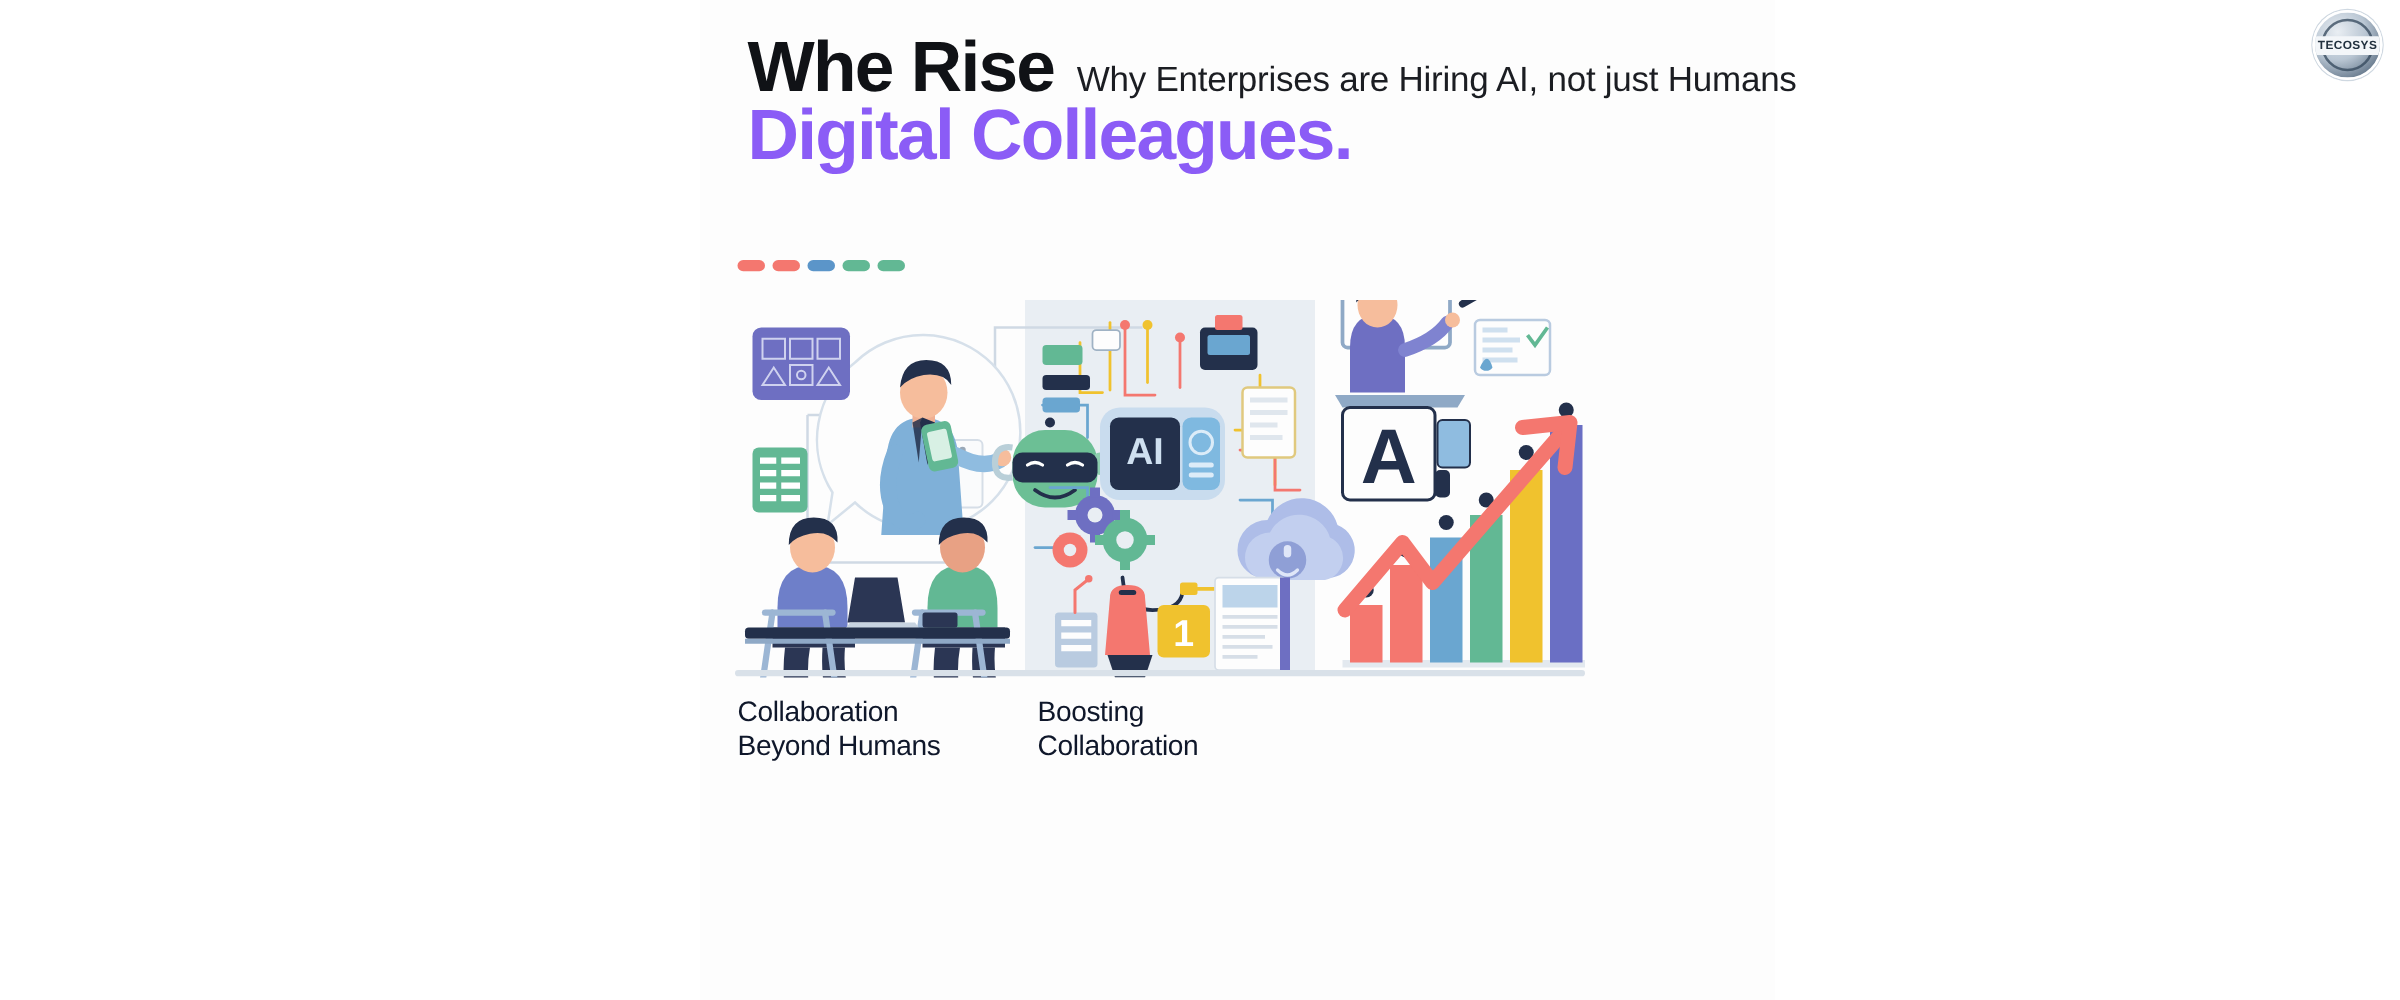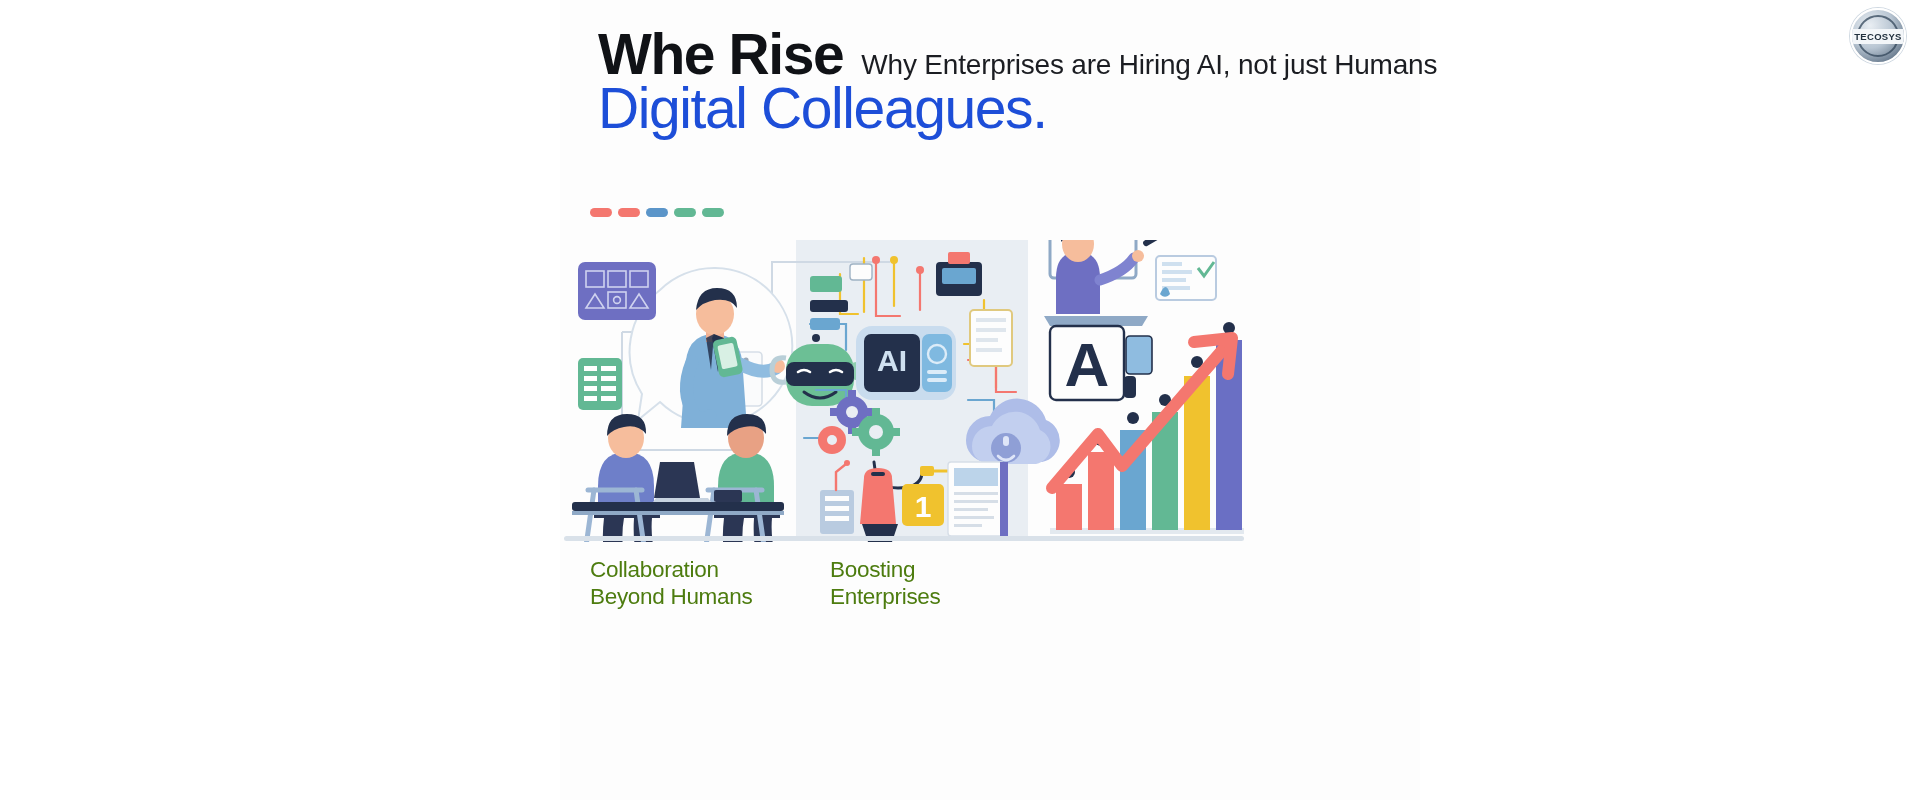--- a/index.html
+++ b/index.html
@@ -50,40 +50,40 @@
   .title-a{
     font-size:57px;font-weight:700;letter-spacing:-1.4px;line-height:1;
     color:#101216;
   }
   .subtitle{
     font-size:28px;font-weight:400;letter-spacing:-.2px;
     color:#1b1d22;
   }
   .title-b{
     position:absolute;left:38px;top:80px;
-    font-size:57px;font-weight:400;letter-spacing:-1.4px;line-height:1;
-    color:#1d4ed8;white-space:nowrap;
+    font-size:57px;font-weight:700;letter-spacing:-1.4px;line-height:1;
+    color:#8b5cf6;white-space:nowrap;
   }
 
   
   .dashes{position:absolute;left:30px;top:208px;display:flex;gap:6px;}
   .dash{width:22px;height:9px;border-radius:5px;}
 
   
   .art{
-    position:absolute;left:4px;top:240px;width:680px;height:302px;
+    position:absolute;left:28px;top:240px;width:680px;height:302px;
   }
   .art svg{display:block;width:680px;height:302px;}
 
   
   .caps{position:absolute;left:0;top:556px;width:860px;height:80px;}
   .cap{
     position:absolute;top:0;
     font-size:22.5px;font-weight:400;line-height:1.2;
-    color:#4d7c0f;white-space:pre-line;letter-spacing:-.3px;
+    color:#0f172a;white-space:pre-line;letter-spacing:-.3px;
   }
   .cap-1{left:30px;text-align:left;}
   .cap-2{left:270px;text-align:left;}
   .cap-3{left:468px;width:210px;text-align:center;}
 </style>
 </head>
 <body>
 
 <div class="screen">
 
@@ -401,21 +401,21 @@
 
         <rect x="0" y="296" width="680" height="5" rx="2.5" fill="#d9e1e9"></rect>
         </g>
       </svg>
     </div>
 
     <div class="caps">
       <div class="cap cap-1">Collaboration
 Beyond Humans</div>
       <div class="cap cap-2">Boosting
-Enterprises</div>
+Collaboration</div>
     </div>
 
   </div>
 
   <div class="logo">
     <span class="ring"></span>
     <span class="logo-text">TECOSYS</span>
   </div>
 
 </div>

